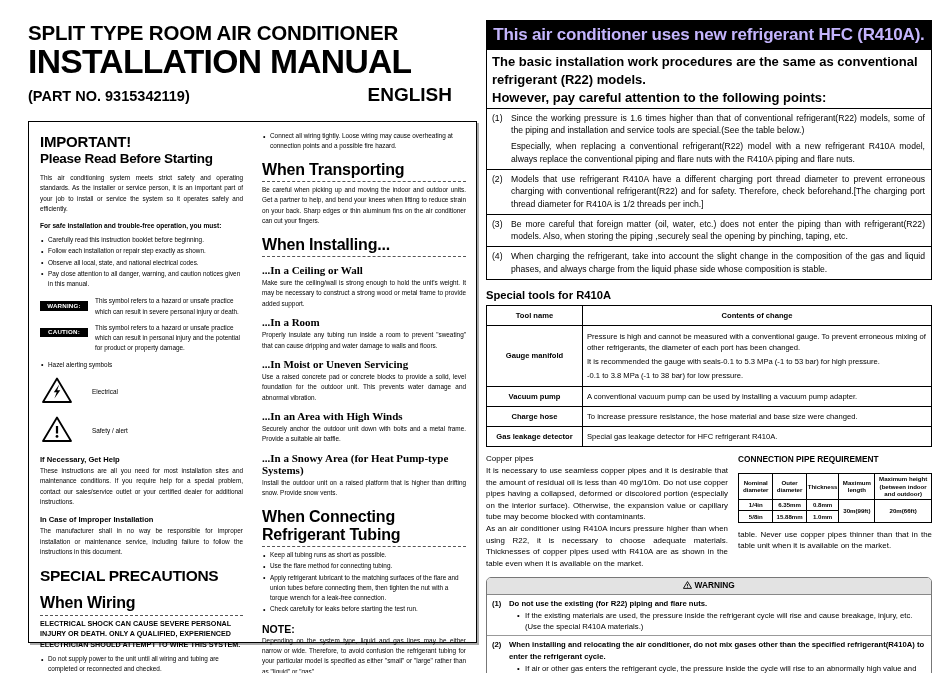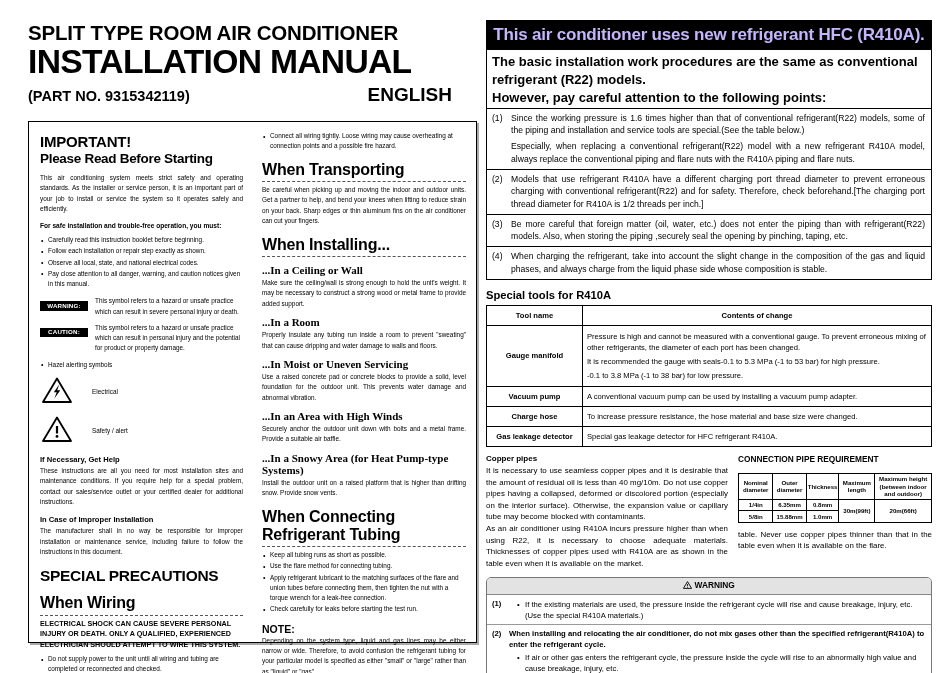--- a/index.html
+++ b/index.html
@@ -122,21 +122,21 @@
   }
   table.tools th { font-weight: bold; text-align: center; }
   table.tools td.tn { font-weight: bold; text-align: center; width: 96px; }
   table.tools td.cc { text-align: left; }
   table.tools td.cc p { margin: 0; line-height: 1.45; }
   table.tools td.cc p + p { margin-top: 3px; }
 
   .lower { display: flex; margin-top: 7px; }
   .lower-l { width: 252px; padding-right: 10px; }
   .lower-r { width: 194px; }
-  h4.cp { font-size: 8px; font-weight: bold; margin: 0 0 2px 0; }
+  h4.cp { font-size: 8px; font-weight: normal; margin: 0 0 2px 0; }
   p.cpbody { font-size: 7.9px; line-height: 1.47; margin: 0; text-align: justify; }
   p.cpbody + p.cpbody { margin-top: 0px; }
 
   h4.cpr { font-size: 8.3px; font-weight: bold; margin: 0 0 9px 0; text-align: left; }
   table.pipe { width: 100%; border-collapse: collapse; font-size: 6.1px; }
   table.pipe th, table.pipe td {
     border: 1px solid #000; text-align: center; padding: 1.5px 1px;
     line-height: 1.2;
   }
   table.pipe th { font-weight: bold; background: #fff; }
@@ -388,39 +388,40 @@
             <td rowspan="2">30m(99ft)</td>
             <td rowspan="2">20m(66ft)</td>
           </tr>
           <tr>
             <td>5/8in</td>
             <td>15.88mm</td>
             <td>1.0mm</td>
           </tr>
         </tbody>
           </table>
-        <p class="cpbody" style="margin-top:6px">table. Never use copper pipes thinner than that in the table even when it is available on the flare.</p>
+        <p class="cpbody" style="margin-top:6px">table. Never use copper pipes thinner than that in the table unit when it is available on the market.</p>
       </div>
     </div>
 
     <div class="wbox">
       <div class="wbox-hd">
         <span class="tri">
           <svg width="9" height="8" viewBox="0 0 9 8">
               <polygon points="4.5,0.6 8.6,7.4 0.4,7.4" fill="none" stroke="#000" stroke-width="0.9" stroke-linejoin="round"></polygon>
               <rect x="4.1" y="3" width="0.8" height="2.3" fill="#000"></rect>
               <rect x="4.1" y="5.9" width="0.8" height="0.8" fill="#000"></rect>
             </svg>
         </span>
         <span>WARNING</span>
       </div>
       <div class="wbox-body">
         <div class="wrow">
           <div class="wnum">(1)</div>
           <div class="wtxt">
+            <div class="lead">Do not use the existing (for R22) piping and flare nuts.</div>
             <div class="wsub">
               <div class="dot">•</div>
               <div class="st">If the existing materials are used, the pressure inside the refrigerant cycle will rise and cause breakage, injury, etc.(Use the special R410A materials.)</div>
             </div>
           </div>
         </div>
         <div class="wline"></div>
         <div class="wrow">
           <div class="wnum">(2)</div>
           <div class="wtxt">

